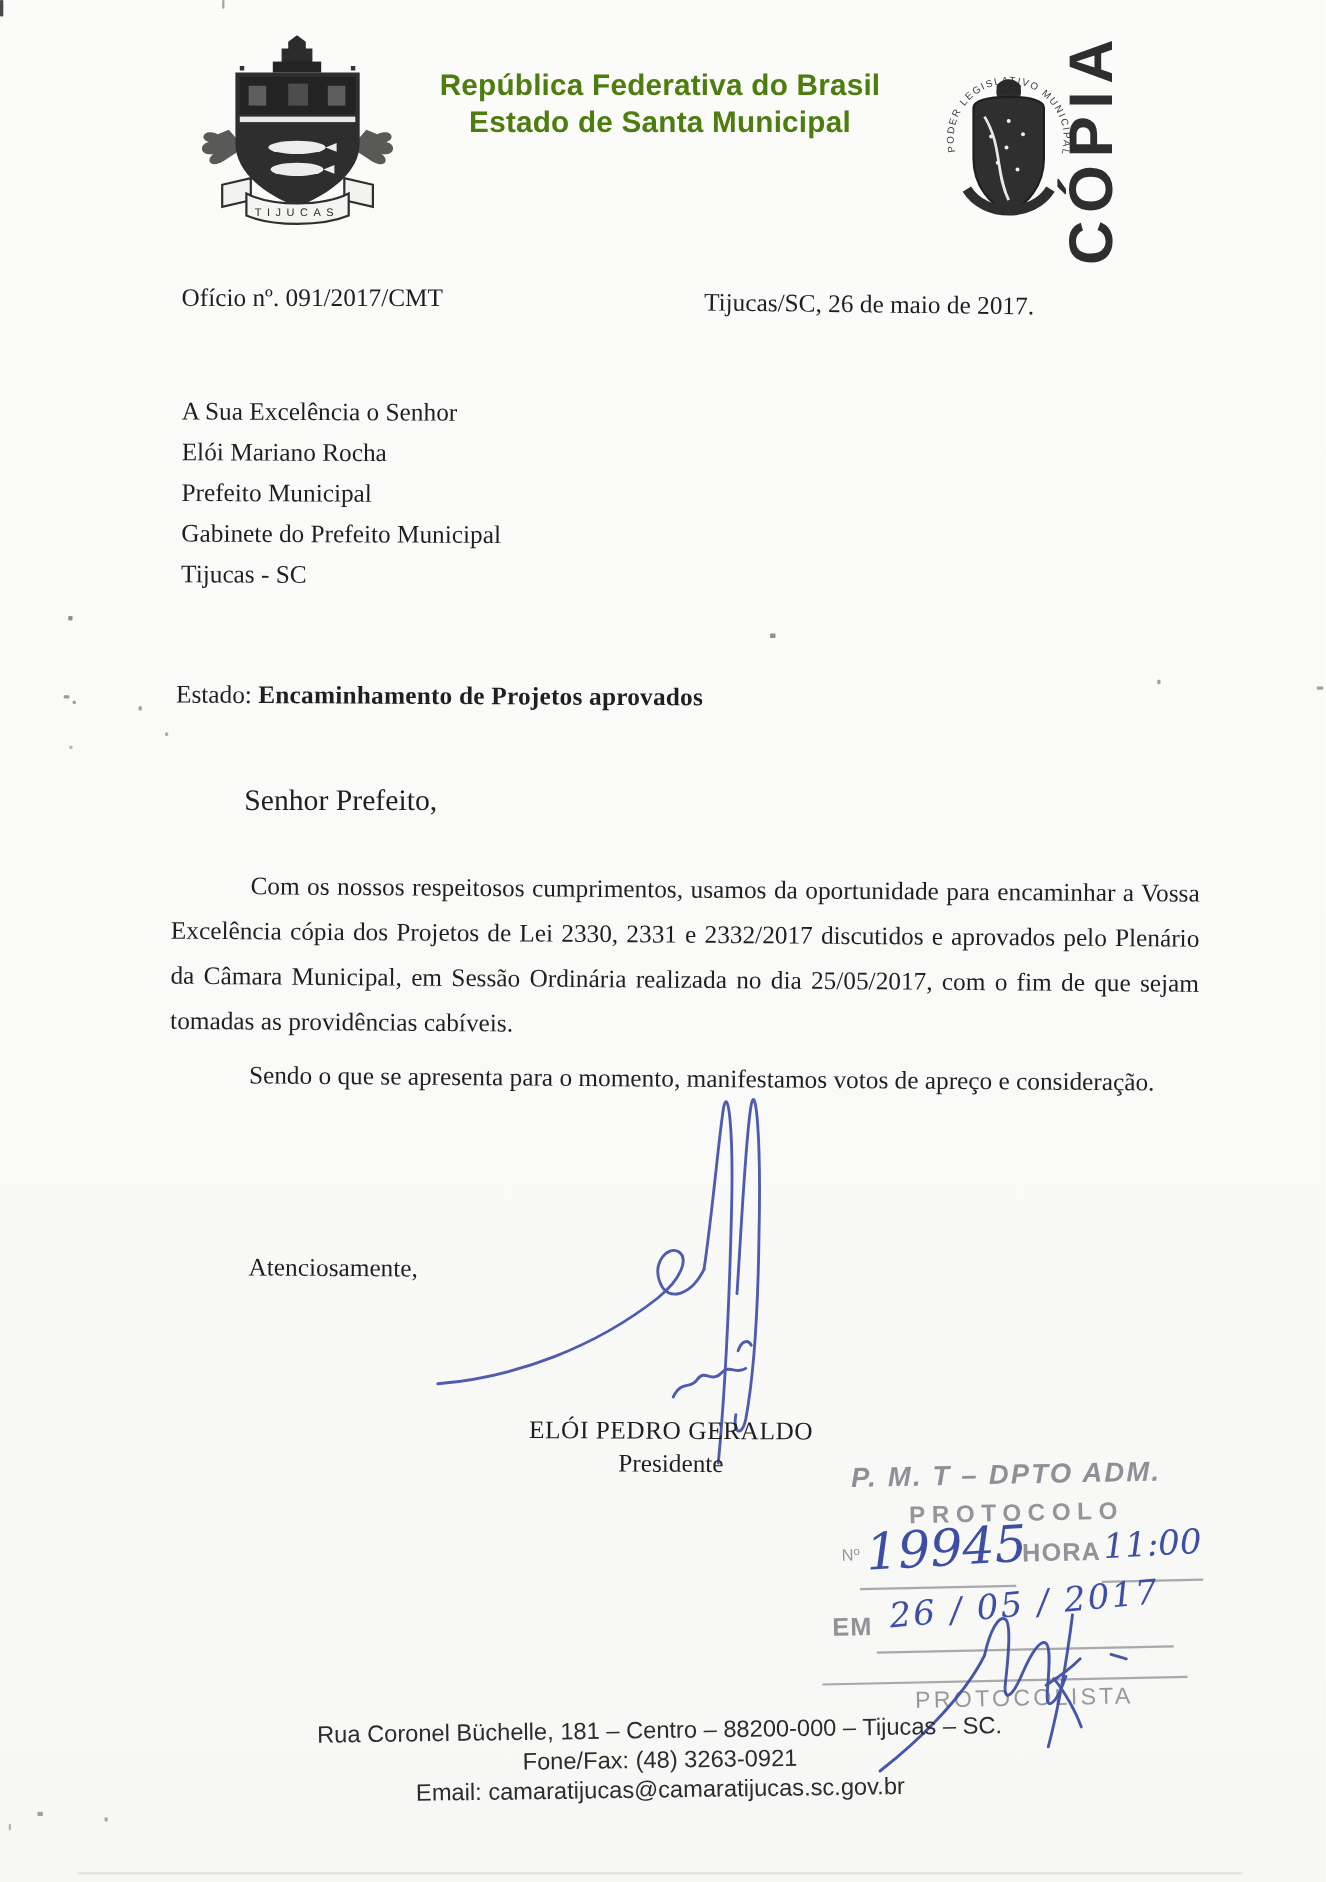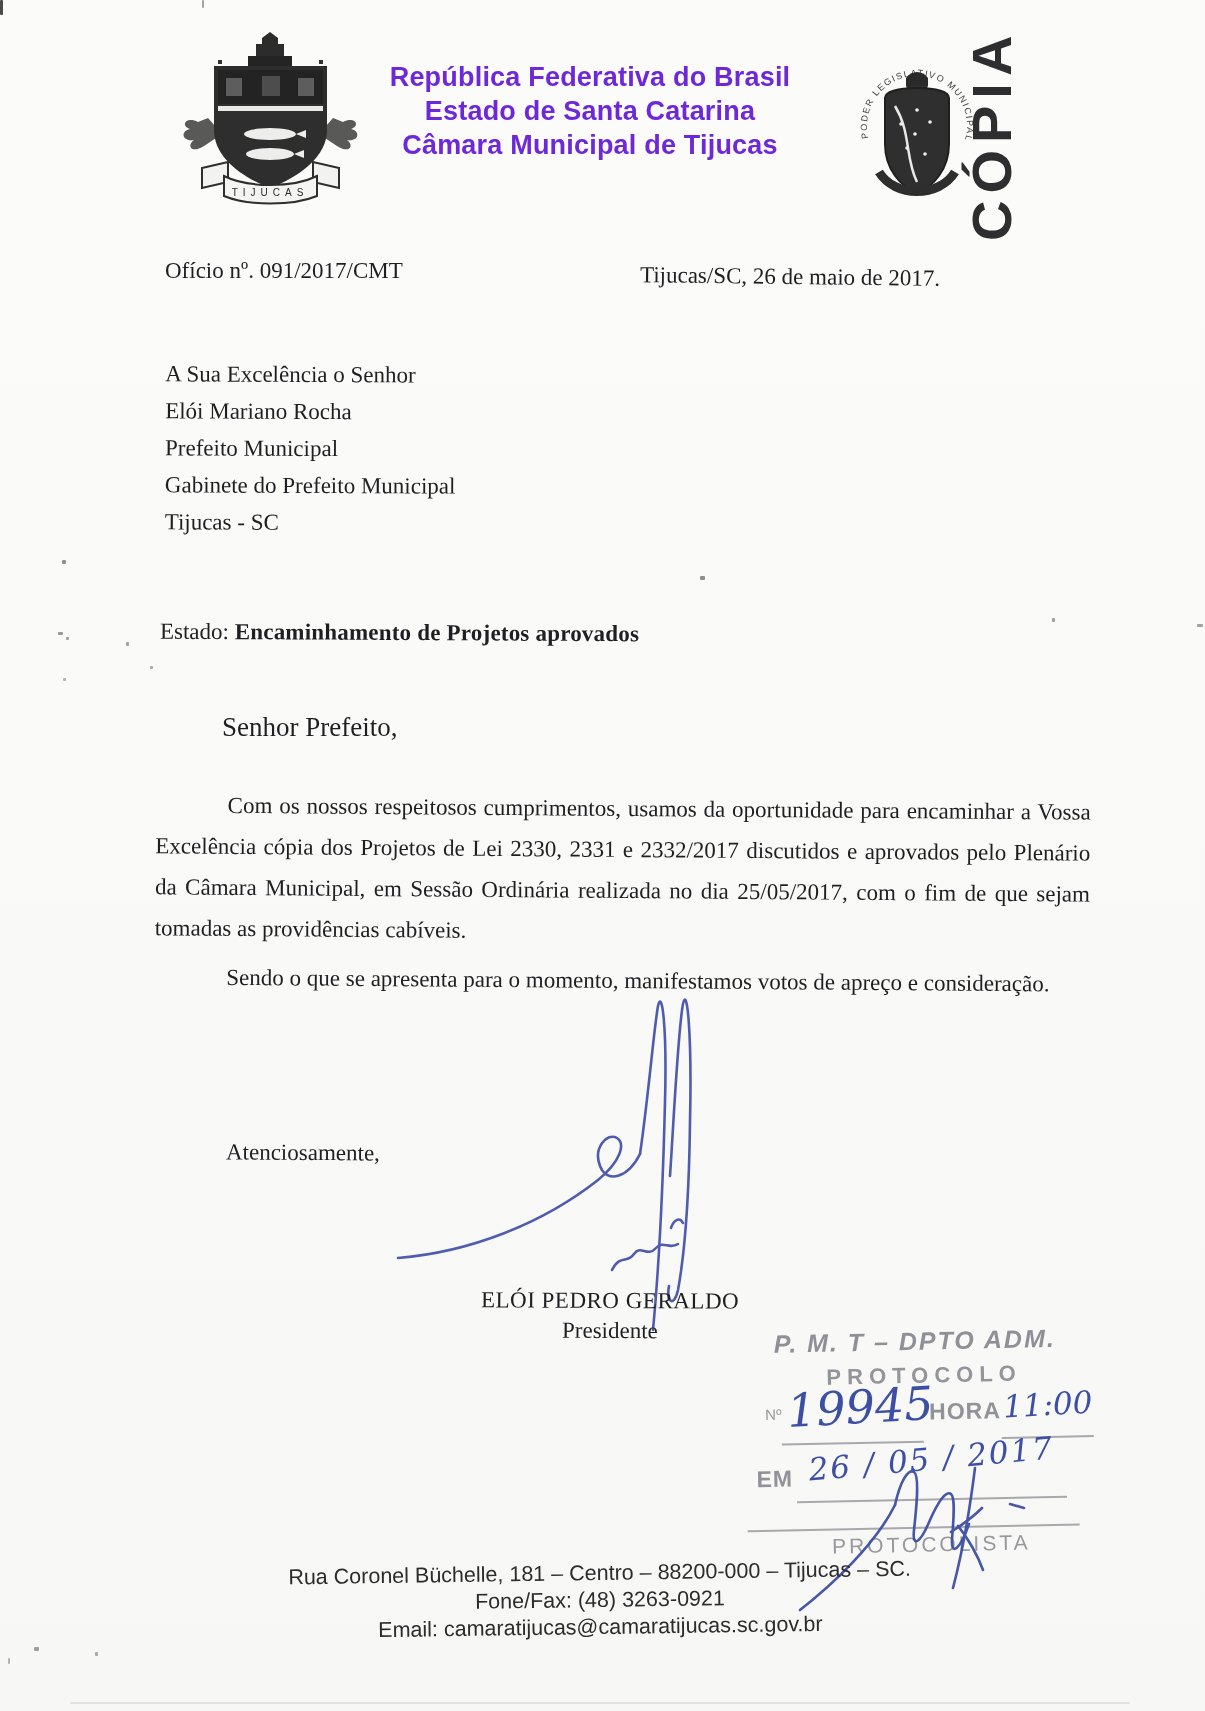--- a/index.html
+++ b/index.html
@@ -3,23 +3,23 @@
 <meta charset="utf-8">
 <style>
   html,body{margin:0;padding:0;}
   body{
     width:1205px;height:1711px;position:relative;overflow:hidden;
     background:linear-gradient(180deg,#fbfbf9 0%,#f9f9f7 60%,#f7f7f5 100%);
     font-family:"Liberation Serif", serif;color:#1f1f23;
   }
   .abs{position:absolute;}
   
-  .header-title{left:370px;top:60px;width:440px;text-align:center;
+  .header-title{left:380px;top:60px;width:440px;text-align:center;
     font-family:"Liberation Sans", sans-serif;font-weight:bold;font-size:27px;
-    line-height:34px;color:#6d28d9;letter-spacing:.2px;}
+    line-height:34px;color:#4d7c0f;letter-spacing:.2px;}
   .copia{left:1008px;top:40px;width:95px;height:195px;}
   .copia span{position:absolute;left:16px;bottom:-6px;transform-origin:0 100%;
     transform:rotate(-90deg);white-space:nowrap;
     font-family:"Liberation Sans", sans-serif;font-weight:bold;font-size:56px;
     letter-spacing:7px;color:#2e2e30;}
   
   .office-number{left:165px;top:258px;font-size:23px;}
   .place-date{left:640px;top:264px;font-size:23px;transform:rotate(.7deg);}
   
   .recipient{left:165px;top:356px;font-size:23px;line-height:37px;transform:rotate(.25deg);}
@@ -94,22 +94,21 @@
 
     <path d="M24,138 L50,132 L50,152 L24,158 Z" fill="#f2f2f0" stroke="#2e2e2e" stroke-width="2"></path>
     <path d="M161,138 L135,132 L135,152 L161,158 Z" fill="#f2f2f0" stroke="#2e2e2e" stroke-width="2"></path>
     <path d="M46,146 C70,158 115,158 139,146 L139,166 C115,176 70,176 46,166 Z" fill="#f4f4f2" stroke="#2e2e2e" stroke-width="2"></path>
     <text x="92" y="166" text-anchor="middle" font-family="Liberation Sans, sans-serif" font-size="10" letter-spacing="5" fill="#2b2b2b">TIJUCAS</text>
   </g>
 </svg>
 
 <div class="abs header-title">
   <div>República Federativa do Brasil</div>
-  <div>Estado de Santa Catarina</div>
-  <div>Câmara Municipal de Tijucas</div>
+  <div>Estado de Santa Municipal</div>
 </div>
 
 <svg class="abs" style="left:853px;top:40px" width="128" height="170" viewBox="0 0 128 170">
   <defs>
     <path id="sealArc" d="M 16 100 A 50 50 0 1 1 112 100" fill="none"></path>
   </defs>
   <text font-family="Liberation Sans, sans-serif" font-size="9" letter-spacing="1.5" fill="#3f3f42">
     <textPath href="#sealArc" startOffset="2">PODER LEGISLATIVO MUNICIPAL</textPath>
   </text>
   <circle cx="64" cy="44" r="11" fill="#303030"></circle>

